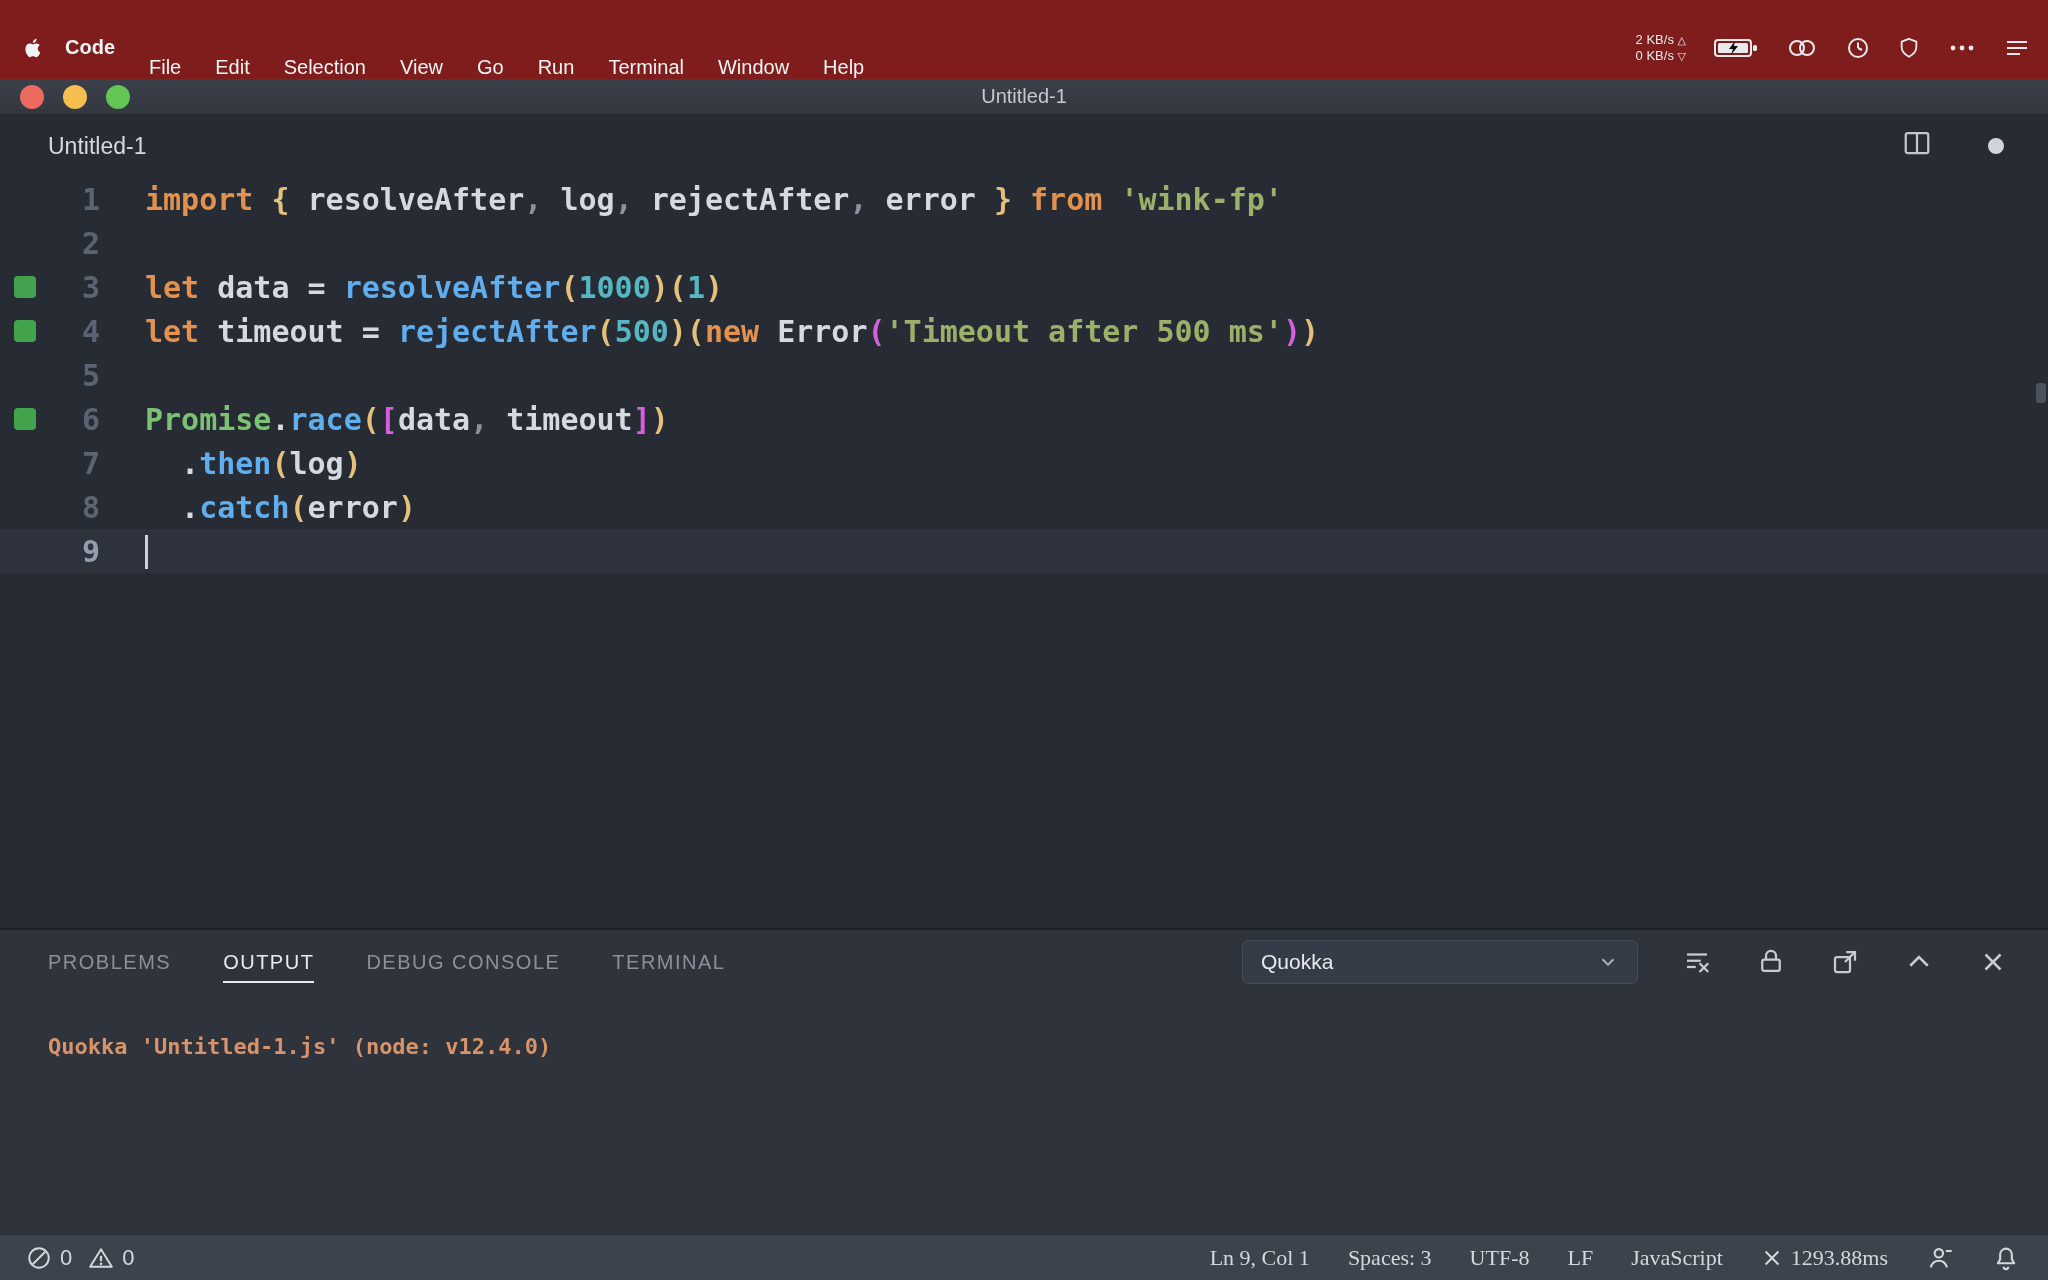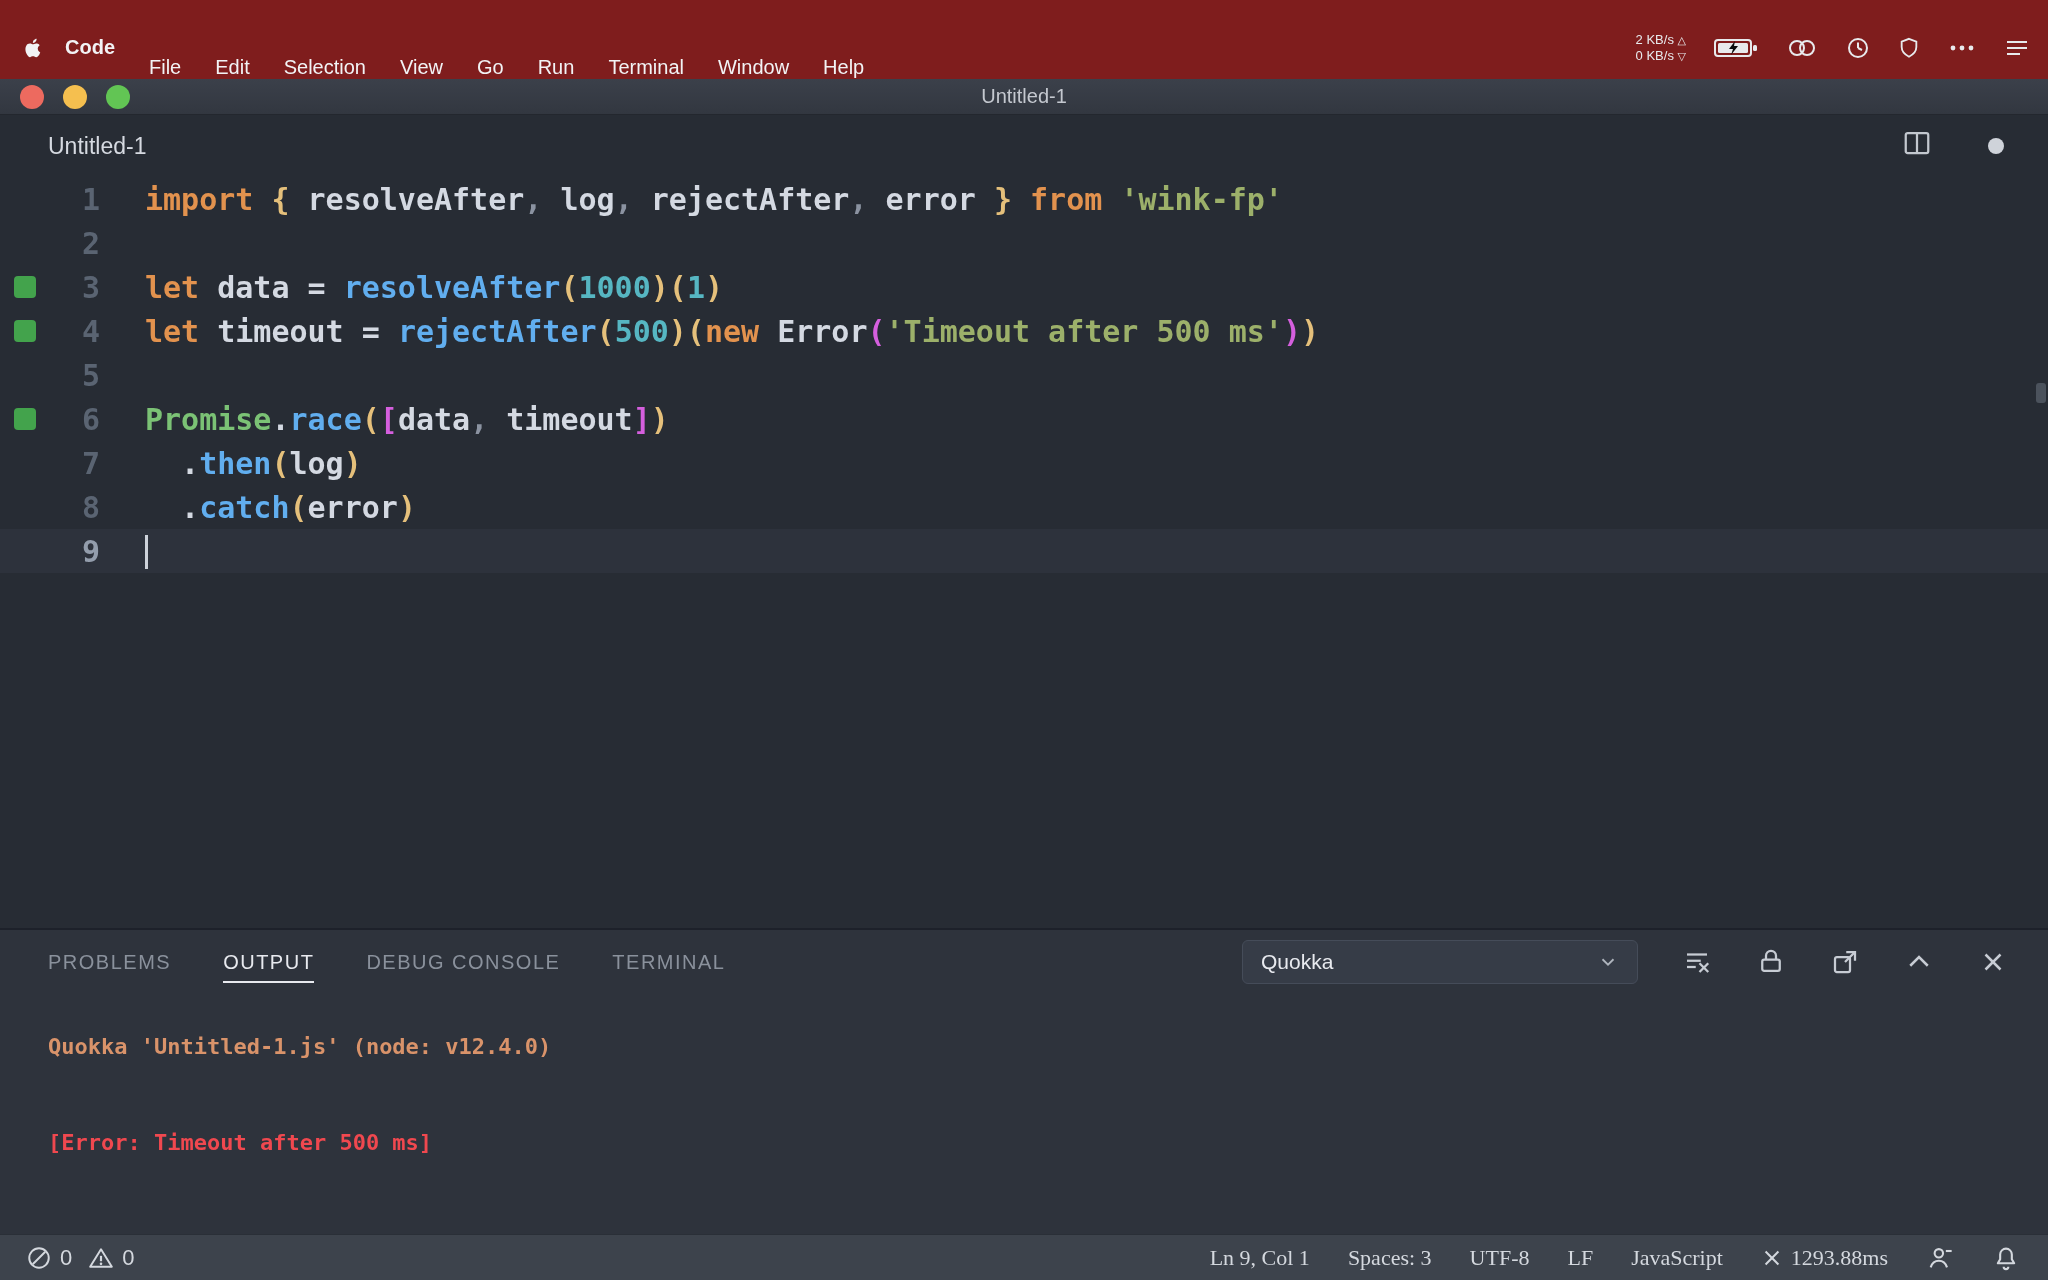--- a/index.html
+++ b/index.html
@@ -248,21 +248,20 @@
           <svg width="30" height="30" viewBox="0 0 24 24">
             <line x1="6" y1="6" x2="18" y2="18" stroke="#c7ccd4" stroke-width="2"></line>
             <line x1="18" y1="6" x2="6" y2="18" stroke="#c7ccd4" stroke-width="2"></line>
           </svg>
         </span>
       </div>
     </div>
     <div class="pcontent" id="pout">
         <div class="out-line" style="color: rgb(217, 147, 106);">Quokka 'Untitled-1.js' (node: v12.4.0)</div>
         <div class="out-line" style="color: rgb(212, 217, 226);"></div>
-        <div class="out-line" style="color: rgb(240, 72, 79);">[Error: Timeout after 500 ms]</div>
       </div>
   </section>
 
   <footer class="statusbar">
     <div class="sb-group">
       <svg width="26" height="26" viewBox="0 0 24 24">
         <circle cx="12" cy="12" r="9" fill="none" stroke="#d4d8de" stroke-width="1.8"></circle>
         <line x1="6.2" y1="17.8" x2="17.8" y2="6.2" stroke="#d4d8de" stroke-width="1.8"></line>
       </svg>
       <span>0</span>

